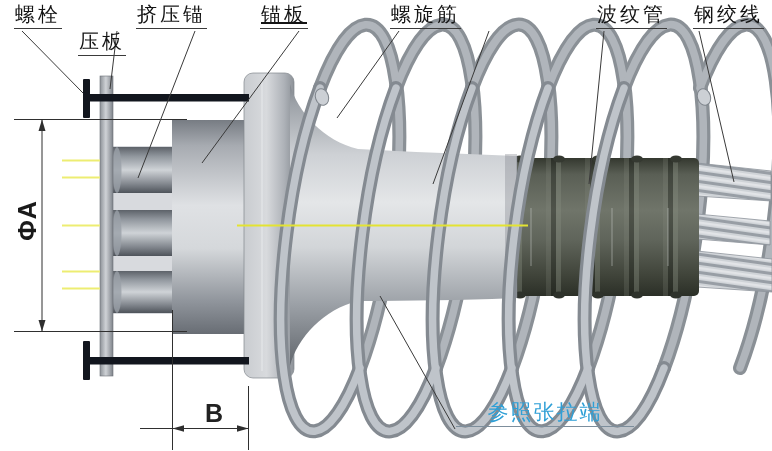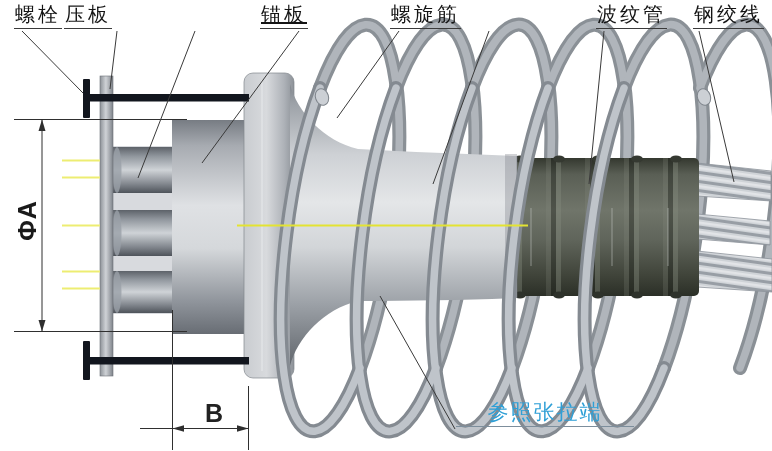--- a/index.html
+++ b/index.html
@@ -2,21 +2,21 @@
 <html><head>
 <meta charset="utf-8">
 <style>
   html,body{margin:0;padding:0;background:#fff;}
   #stage{position:relative;width:772px;height:451px;background:#ffffff;overflow:hidden;
          font-family:"Liberation Sans","DejaVu Sans",sans-serif;}
   #drawing{position:absolute;left:0;top:0;z-index:1;}
   .lbl{position:absolute;top:3px;z-index:2;font-size:20px;letter-spacing:3px;line-height:1.15;
        color:#141414;border-bottom:1.5px solid #3a3a3a;padding:0 1px 2px 1px;white-space:nowrap;}
   .lbl-bolt{left:14px;}
-  .lbl-pressure-plate{left:64px;}
+  .lbl-pressure-plate{left:78px;margin-top:27px;}
   .lbl-extrusion-anchor{left:136px;}
   .lbl-anchor-plate{left:260px;text-decoration:underline;}
   .lbl-spiral-rib{left:390px;font-family:Liberation Serif, serif;}
   .lbl-bearing-plate{left:478px;}
   .lbl-corrugated-pipe{left:596px;}
   .lbl-steel-strand{left:693px;}
   .dim-phiA{position:absolute;left:-2px;top:206px;width:58px;z-index:2;text-align:center;
             transform:rotate(-90deg);font-size:25px;font-weight:bold;color:#1a1a1a;letter-spacing:1px;}
   .dim-B{position:absolute;left:198px;top:399px;width:32px;z-index:2;text-align:center;
          font-size:25px;font-weight:600;color:#222;}
@@ -225,20 +225,21 @@
       <line x1="399" y1="31" x2="337" y2="118"></line>
       <line x1="489" y1="31" x2="433" y2="184"></line>
       <line x1="604" y1="31" x2="589" y2="184"></line>
       <line x1="699" y1="31" x2="734" y2="182"></line>
       <line x1="380" y1="296" x2="455" y2="429"></line>
     </g>
   </svg>
 
   <div class="lbl lbl-bolt">螺栓</div>
   <div class="lbl lbl-pressure-plate">压板</div>
+  <div class="lbl lbl-extrusion-anchor">挤压锚</div>
   <div class="lbl lbl-anchor-plate">锚板</div>
   <div class="lbl lbl-spiral-rib">螺旋筋</div>
   <div class="lbl lbl-steel-strand">钢绞线</div>
   <div class="lbl lbl-corrugated-pipe">波纹管</div>
 
   <div class="dim-phiA">ΦA</div>
   <div class="dim-B">B</div>
 
   <div class="note">参照张拉端</div>
 

